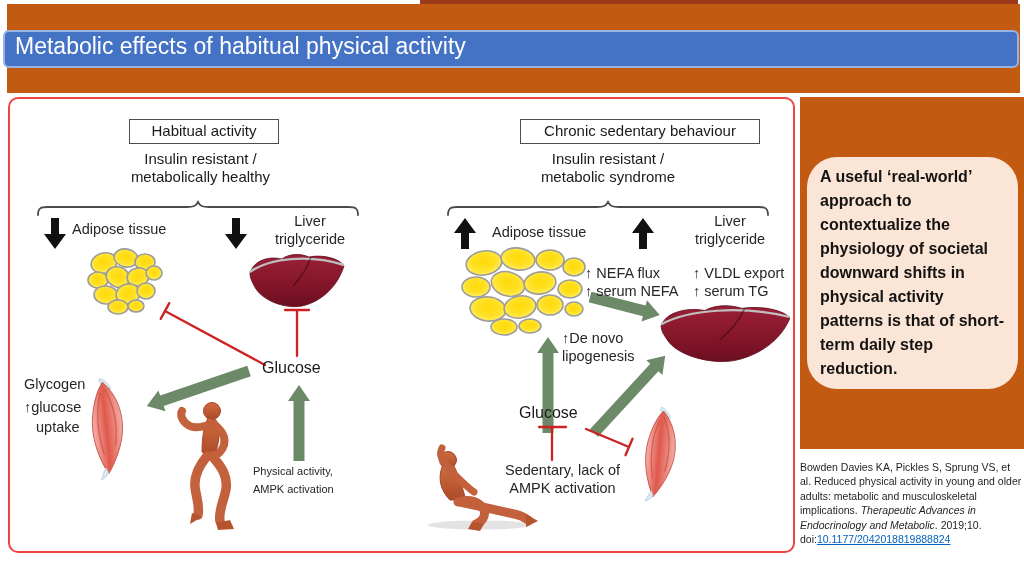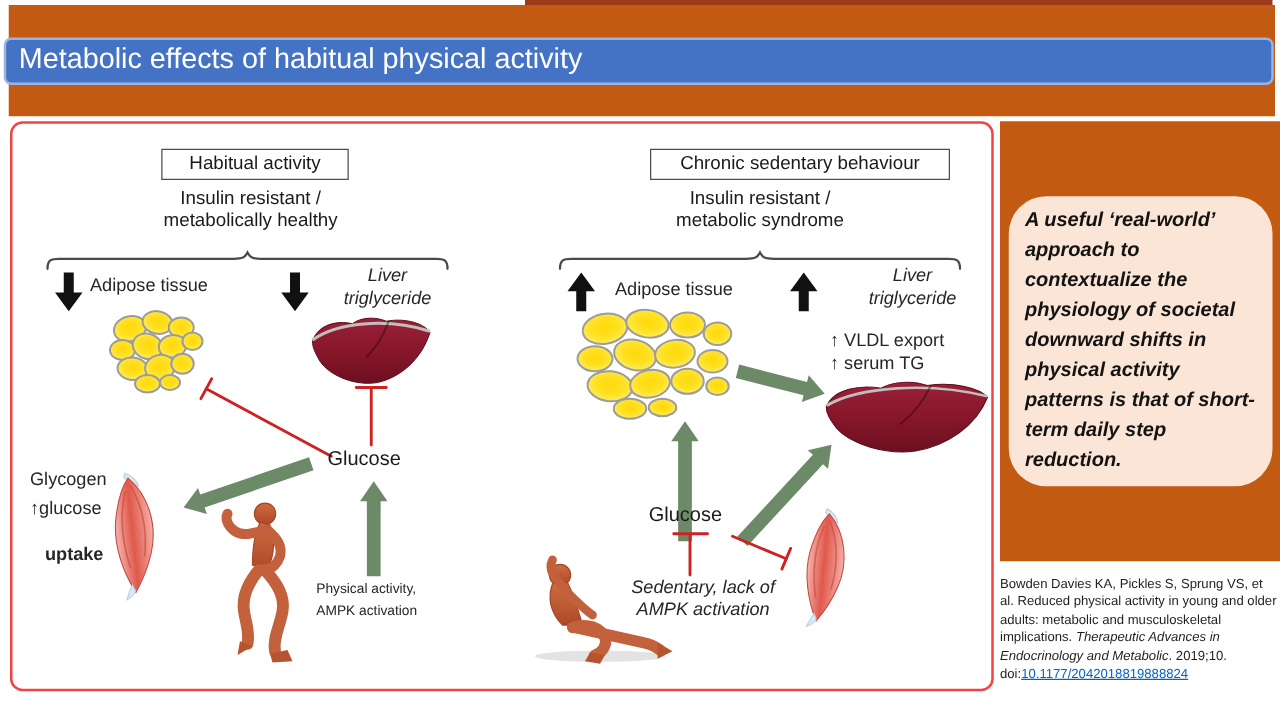--- a/index.html
+++ b/index.html
@@ -12,27 +12,27 @@
   .title-bar{left:3px;top:30px;width:1016px;height:38px;background:#4472C4;
              border:2px solid #9AB3E2;border-radius:6px;box-sizing:border-box;}
   .title-text{color:#ffffff;font-size:23px;line-height:29px;padding-left:10px;white-space:nowrap;}
   
   .main-panel{left:8px;top:97px;width:787px;height:456px;background:#ffffff;
               border:2px solid #ef4444;border-radius:10px;box-sizing:border-box;}
   .hdr-box{border:1.5px solid #4d4d4d;background:#fff;text-align:center;
            font-size:15px;color:#1a1a1a;box-sizing:border-box;}
   .subtitle{text-align:center;font-size:15px;line-height:18px;color:#1a1a1a;}
   .lbl{font-size:14.5px;line-height:17.5px;color:#262626;white-space:nowrap;}
-  .lbl-c{text-align:center;font-style:italic;}
+  .lbl-c{text-align:center;}
   .glucose{font-size:16px;color:#1a1a1a;white-space:nowrap;}
   
   .sidebar{left:800px;top:97px;width:224px;height:352px;background:#C25A12;}
   .callout{left:807px;top:157px;width:211px;height:232px;background:#FBE5D6;border-radius:30px;
            box-sizing:border-box;padding:8px 13px;}
-  .callout-text{font-size:16px;line-height:24px;font-weight:bold;font-style:italic;color:#131313;}
+  .callout-text{font-size:16px;line-height:24px;font-weight:bold;color:#131313;}
   
   .citation{left:800px;top:460px;width:222px;font-size:10.5px;line-height:14.4px;color:#1f1f1f;}
   .citation .ital{font-style:italic;}
   .doi{color:#0563C1;text-decoration:underline;cursor:pointer;}
   svg{display:block;}
   .overlay{left:0;top:0;pointer-events:none;}
 </style>
 </head>
 <body>
 
@@ -207,42 +207,50 @@
   </div>
   <div class="abs lbl" style="left:62px;top:122px;">Adipose tissue</div>
   <div class="abs lbl lbl-c" style="left:248px;top:114px;width:104px;">
     <div>Liver</div>
     <div>triglyceride</div>
   </div>
   <div class="abs glucose" style="left:252px;top:260px;">Glucose</div>
   <div class="abs lbl" style="left:14px;top:277px;">
     <div>Glycogen</div>
     <div style="margin-top:5px;">↑glucose</div>
-    <div style="margin-left:12px;margin-top:20px;font-weight:bold;">uptake</div>
+    <div style="margin-left:12px;margin-top:3px;">uptake</div>
   </div>
   <div class="abs lbl" style="left:243px;top:363px;font-size:11px;line-height:18px;">
     <div>Physical activity,</div>
     <div>AMPK activation</div>
   </div>
 
   <div class="abs hdr-box" style="left:470px;top:20px;width:240px;height:25px;line-height:22px;margin-left:40px;">
     <span>Chronic sedentary behaviour</span>
   </div>
   <div class="abs subtitle" style="left:488px;top:51px;width:220px;">
     <div>Insulin resistant /</div>
     <div>metabolic syndrome</div>
   </div>
   <div class="abs lbl" style="left:482px;top:125px;">Adipose tissue</div>
   <div class="abs lbl lbl-c" style="left:665px;top:114px;width:110px;">
     <div>Liver</div>
     <div>triglyceride</div>
   </div>
-  <div class="abs lbl" style="left:654px;top:166px;">
+  <div class="abs lbl" style="left:575px;top:166px;">
+    <div>↑ NEFA flux</div>
+    <div>↑ serum NEFA</div>
+  </div>
+  <div class="abs lbl" style="left:683px;top:166px;">
     <div>↑ VLDL export</div>
     <div>↑ serum TG</div>
+  </div>
+  <div class="abs lbl" style="left:552px;top:231px;">
+    <div>↑De novo</div>
+    <div>lipogenesis</div>
   </div>
   <div class="abs glucose" style="left:509px;top:305px;">Glucose</div>
   <div class="abs lbl lbl-c" style="left:485px;top:363px;width:135px;text-align:center;">
     <div>Sedentary, lack of</div>
     <div>AMPK activation</div>
   </div>
 </div>
 
 <div class="abs sidebar"></div>
 <div class="abs callout">

